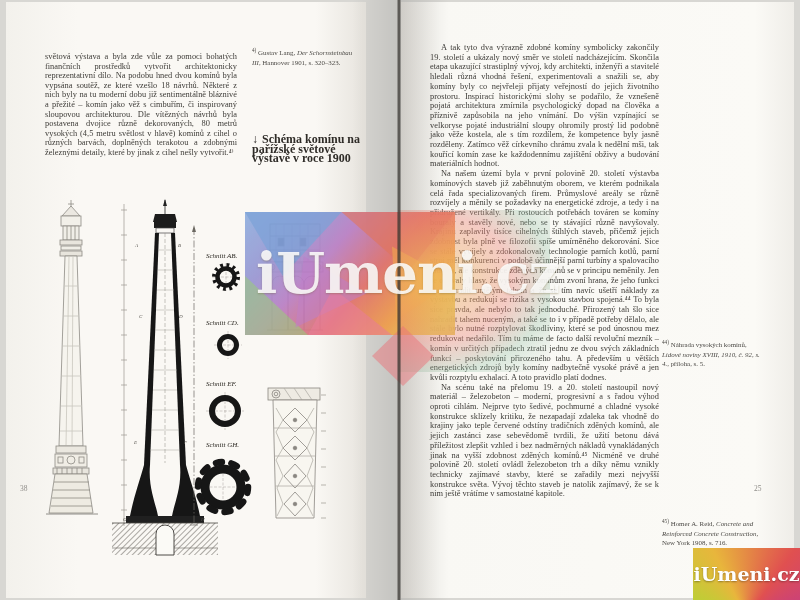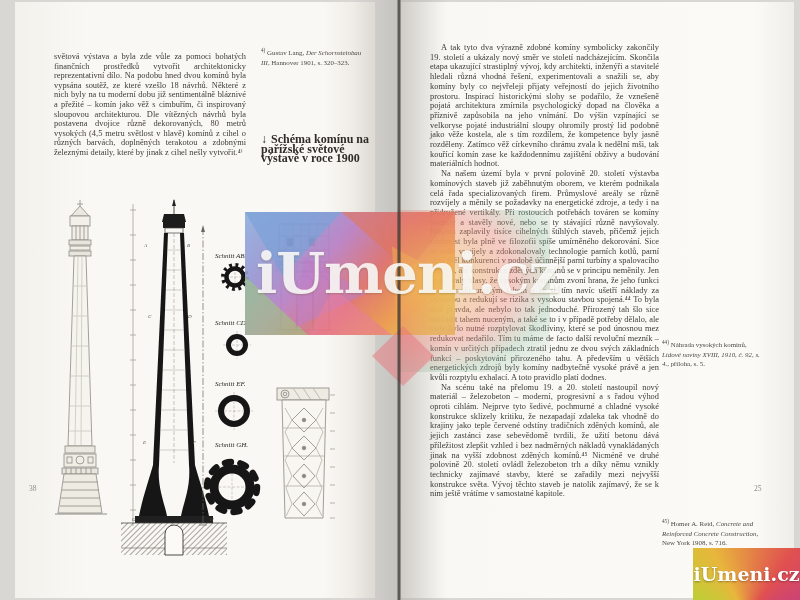--- a/index.html
+++ b/index.html
@@ -1,19 +1,19 @@
 <!DOCTYPE html>
 <html lang="cs"><head>
 <meta charset="utf-8">
 <style>
   html,body{margin:0;padding:0;background:#c9c8c5;}
   .stage{position:relative;width:800px;height:600px;background:#d8d7d3;overflow:hidden;
          font-family:"Liberation Serif","DejaVu Serif",serif;}
   .page{position:absolute;top:2px;height:596px;}
-  .page-left{left:6px;width:360px;background:linear-gradient(to right,#f3f1ec,#faf8f4 20%,#faf8f4 86%,#e8e5df 99%);margin-left:9px;}
+  .page-left{left:6px;width:360px;background:linear-gradient(to right,#f3f1ec,#faf8f4 20%,#faf8f4 86%,#e8e5df 99%);}
   .page-right{left:401px;width:393px;background:linear-gradient(to right,#e9e6e0 0%,#f9f8f4 10%,#fbfaf6 90%,#efede8 100%);}
   .gutter-line{position:absolute;left:397px;top:0;width:4px;height:600px;z-index:4;
                background:linear-gradient(to right,rgba(40,38,35,.25),rgba(55,52,48,.8) 40%,rgba(55,52,48,.8) 60%,rgba(40,38,35,.25));}
   .gutter-shadow-l{position:absolute;left:352px;top:0;width:45px;height:600px;z-index:1;
                    background:linear-gradient(to right,rgba(0,0,0,0),rgba(0,0,0,.09));}
   .gutter-shadow-r{position:absolute;left:401px;top:0;width:48px;height:600px;z-index:1;
                    background:linear-gradient(to right,rgba(0,0,0,.11),rgba(0,0,0,0));}
 
   .body-text{position:absolute;margin:0;color:#3e3c38;text-align:justify;}
   .lp-body{left:39px;top:50px;width:192px;font-size:8.4px;line-height:9.6px;}

